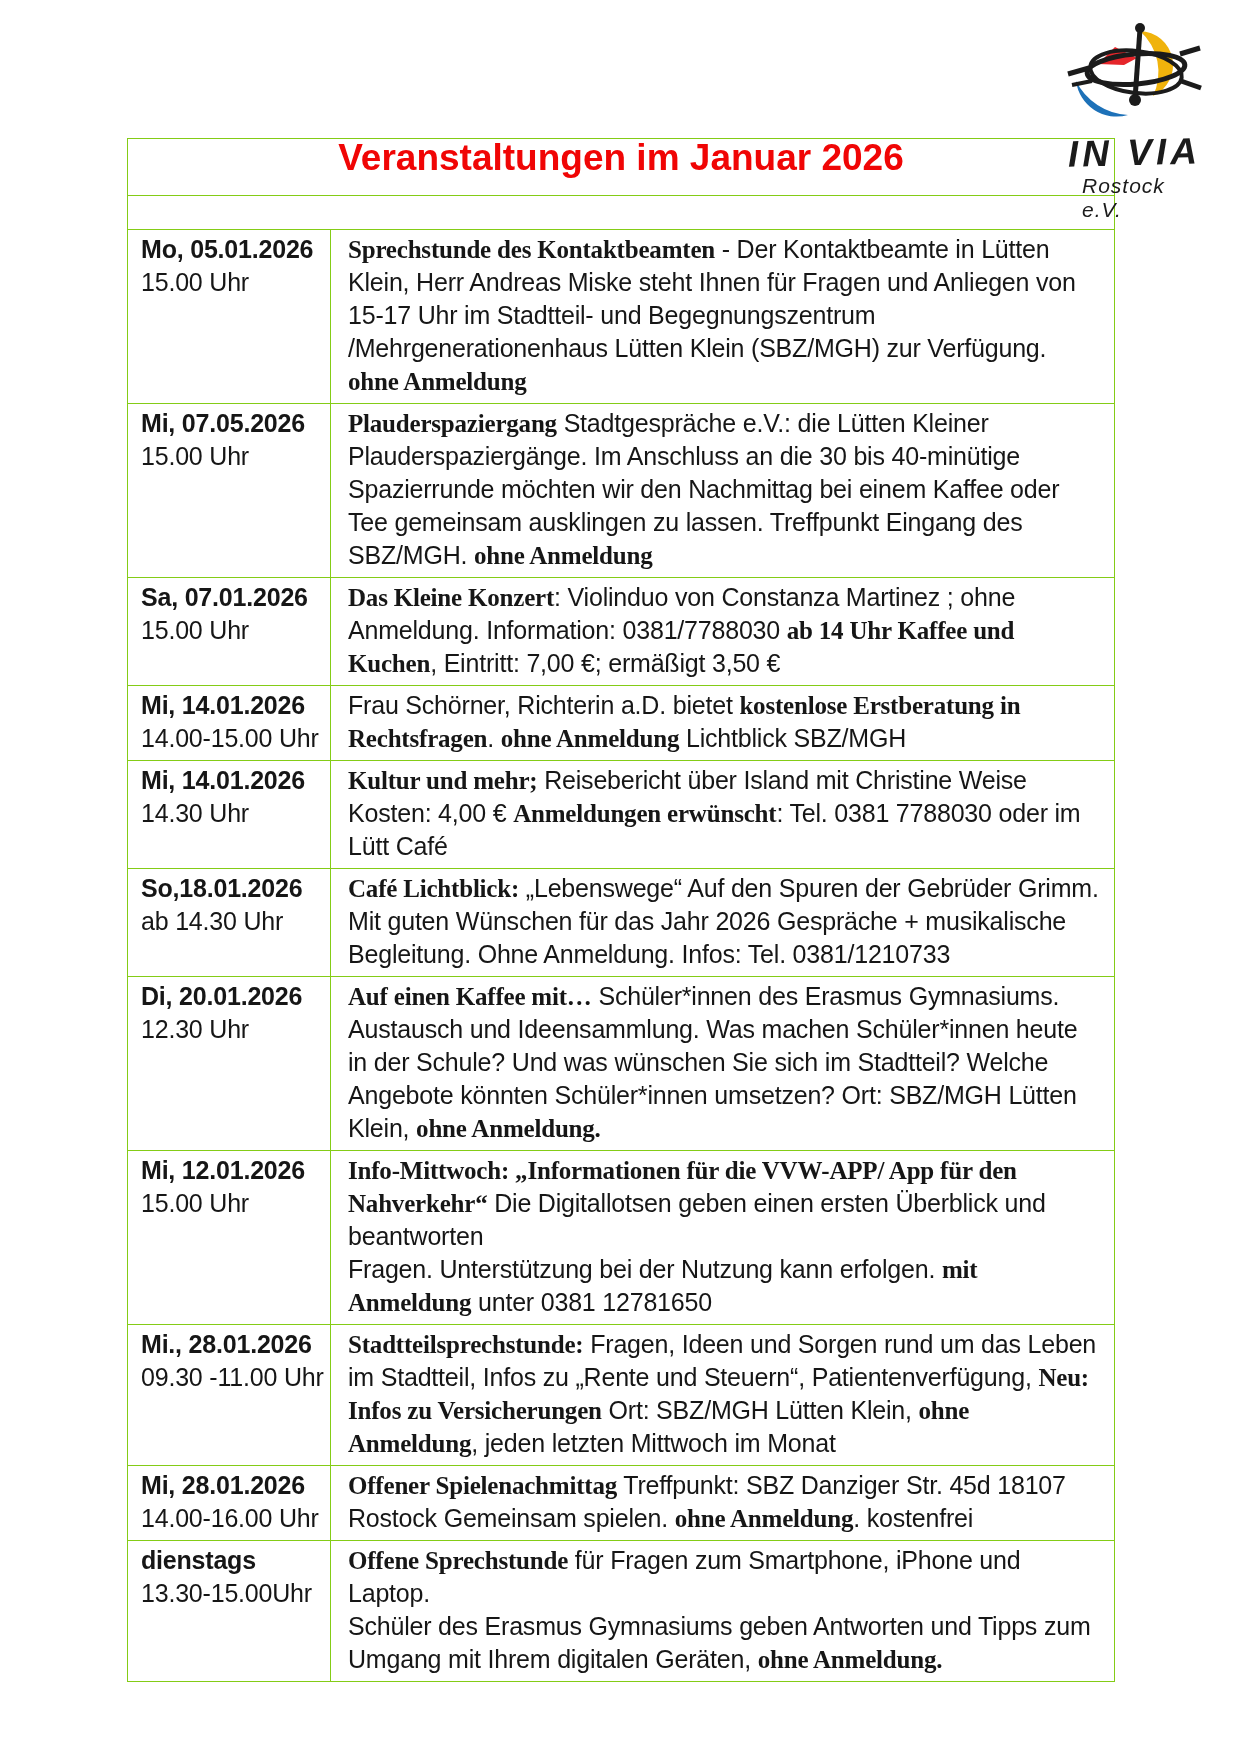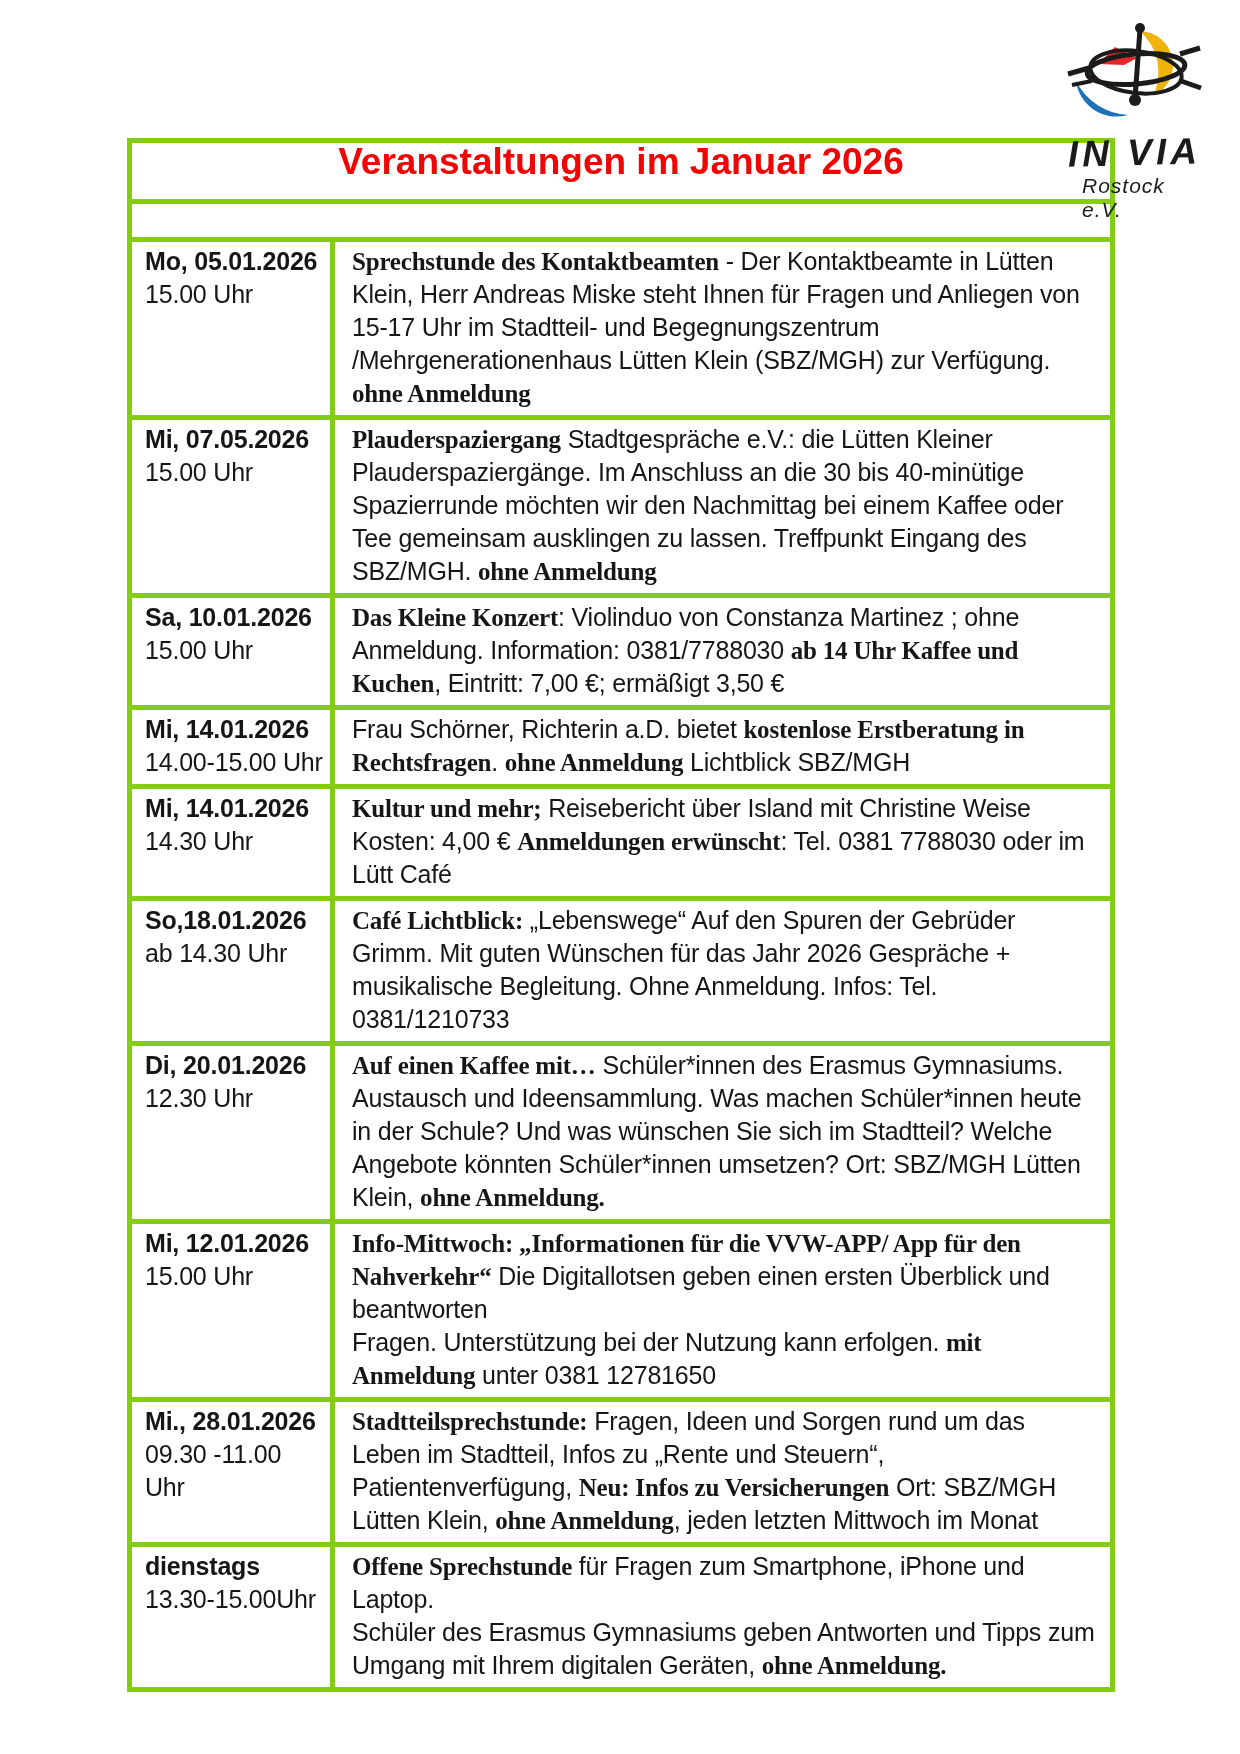--- a/index.html
+++ b/index.html
@@ -51,21 +51,21 @@
   table.events {
     position: absolute;
     left: 127px;
     top: 138px;
     width: 988px;
     border-collapse: collapse;
     table-layout: fixed;
     background: #ffffff;
   }
   table.events td {
-    border: 5px solid #84cc16;
+    border: 1px solid #84cc16;
     vertical-align: top;
     font-size: 25px;
     line-height: 33px;
     letter-spacing: -0.2px;
   }
   td.title-cell {
     height: 50px;
     text-align: center;
     vertical-align: middle;
     padding: 2px 0 4px 0;
@@ -145,21 +145,21 @@
         </tr>
         <tr>
           <td class="c-date">
             <div class="d">Mi, 07.05.2026</div>
             <div class="t">15.00 Uhr</div>
           </td>
           <td class="c-desc"><b>Plauderspaziergang</b><span> Stadtgespräche e.V.: die Lütten Kleiner Plauderspaziergänge. Im Anschluss an die 30 bis 40-minütige Spazierrunde möchten wir den Nachmittag bei einem Kaffee oder Tee gemeinsam ausklingen zu lassen. Treffpunkt Eingang des SBZ/MGH. </span><b>ohne Anmeldung</b></td>
         </tr>
         <tr>
           <td class="c-date">
-            <div class="d">Sa, 10.01.2026</div>
+            <div class="d">Sa, 07.01.2026</div>
             <div class="t">15.00 Uhr</div>
           </td>
           <td class="c-desc"><b>Das Kleine Konzert</b><span>: Violinduo von Constanza Martinez ; ohne Anmeldung. Information: 0381/7788030 </span><b>ab 14 Uhr Kaffee und Kuchen</b><span>, Eintritt: 7,00 €; ermäßigt 3,50 €</span></td>
         </tr>
         <tr>
           <td class="c-date">
             <div class="d">Mi, 14.01.2026</div>
             <div class="t">14.00-15.00 Uhr</div>
           </td>
           <td class="c-desc"><span>Frau Schörner, Richterin a.D. bietet </span><b>kostenlose Erstberatung in Rechtsfragen</b><span>. </span><b>ohne Anmeldung</b><span> Lichtblick SBZ/MGH</span></td>
@@ -195,20 +195,27 @@
         </tr>
         <tr>
           <td class="c-date">
             <div class="d">Mi., 28.01.2026</div>
             <div class="t">09.30 -11.00 Uhr</div>
           </td>
           <td class="c-desc"><b>Stadtteilsprechstunde:</b><span> Fragen, Ideen und Sorgen rund um das Leben im Stadtteil, Infos zu „Rente und Steuern“, Patientenverfügung, </span><b>Neu: Infos zu Versicherungen</b><span> Ort: SBZ/MGH Lütten Klein, </span><b>ohne Anmeldung</b><span>, jeden letzten Mittwoch im Monat</span></td>
         </tr>
         <tr>
           <td class="c-date">
+            <div class="d">Mi, 28.01.2026</div>
+            <div class="t">14.00-16.00 Uhr</div>
+          </td>
+          <td class="c-desc"><b>Offener Spielenachmittag</b><span> Treffpunkt: SBZ Danziger Str. 45d 18107 Rostock Gemeinsam spielen. </span><b>ohne Anmeldung</b><span>. kostenfrei</span></td>
+        </tr>
+        <tr>
+          <td class="c-date">
             <div class="d">dienstags</div>
             <div class="t">13.30-15.00Uhr</div>
           </td>
           <td class="c-desc"><b>Offene Sprechstunde</b><span> für Fragen zum Smartphone, iPhone und Laptop.
 Schüler des Erasmus Gymnasiums geben Antworten und Tipps zum Umgang mit Ihrem digitalen Geräten, </span><b>ohne Anmeldung.</b></td>
         </tr>
       </tbody>
   </table>
 
 </div>

